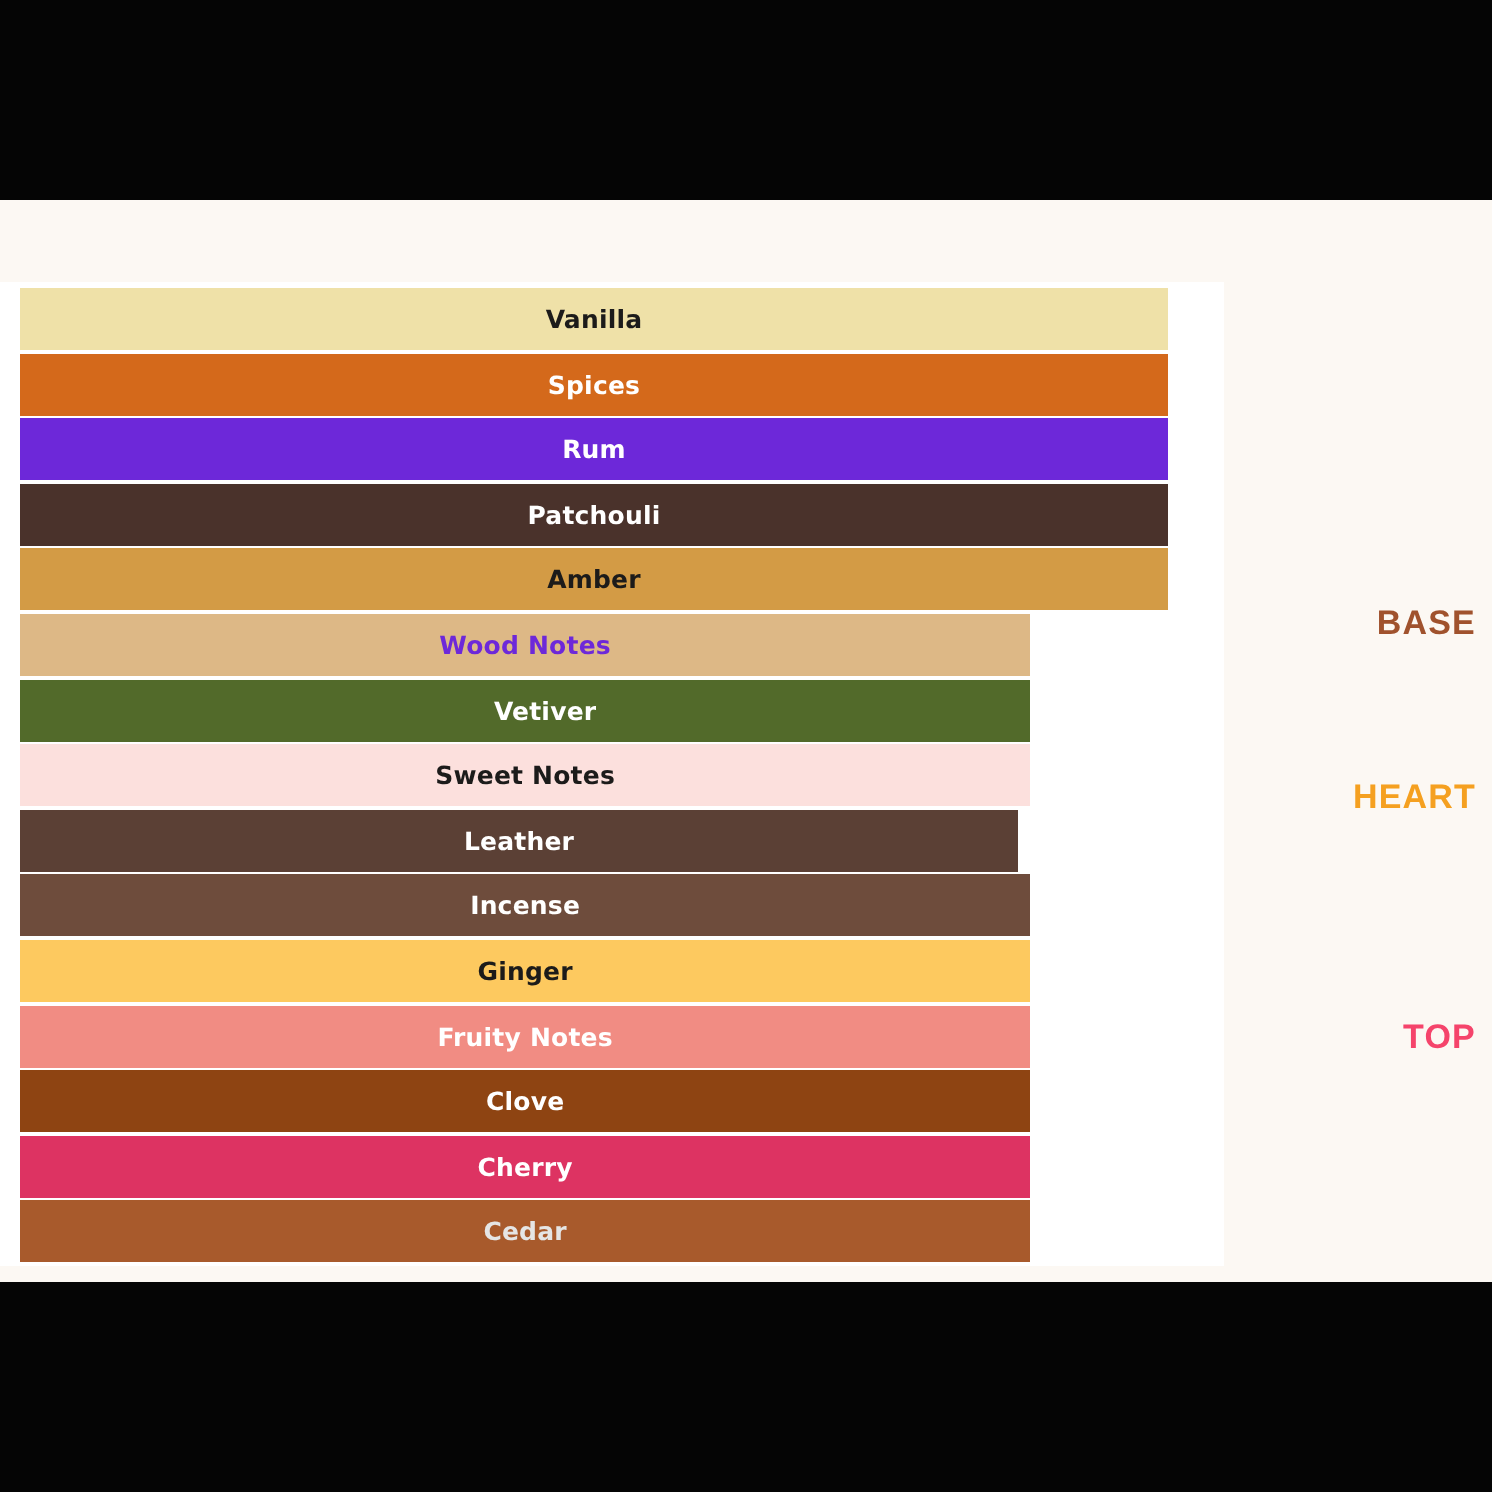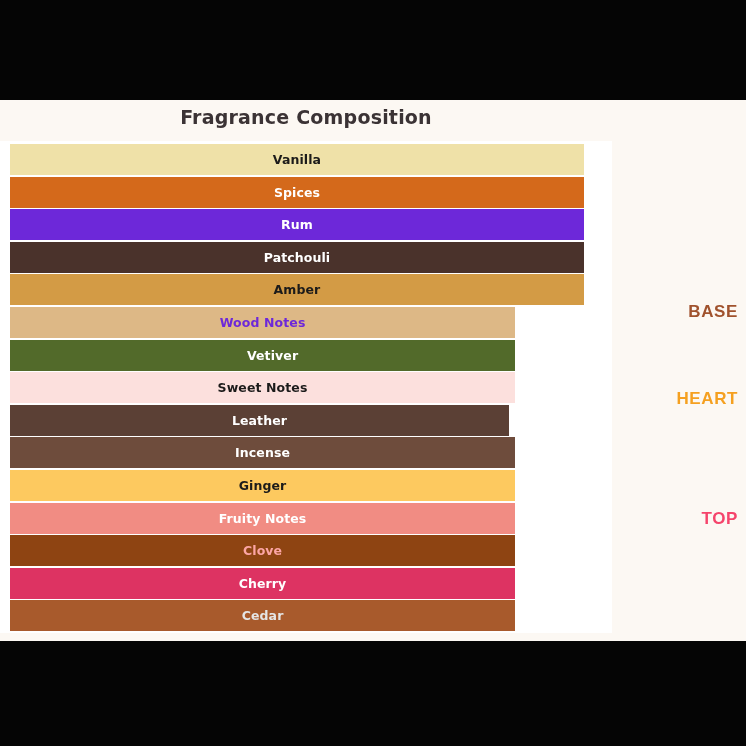--- a/index.html
+++ b/index.html
@@ -85,21 +85,20 @@
 </style>
 </head>
 <body>
 
 <div id="stage">
 
   <div id="figure">
 
     <div id="plot-area"></div>
 
-    <div id="chart-title">Fragrance Composition</div>
 
     <div id="bars-layer">
         <div class="bar-row" style="top: 44px; width: 574px; background: rgb(239, 225, 168);">
           <span class="bar-label" style="color: rgb(28, 27, 26);">Vanilla</span>
         </div>
         <div class="bar-row" style="top: 76.6px; width: 574px; background: rgb(212, 105, 27);">
           <span class="bar-label" style="color: rgb(255, 255, 255);">Spices</span>
         </div>
         <div class="bar-row" style="top: 109.2px; width: 574px; background: #6d28d9;">
           <span class="bar-label" style="color: rgb(255, 255, 255);">Rum</span>
@@ -125,21 +124,21 @@
         <div class="bar-row" style="top: 337.4px; width: 505.12px; background: rgb(110, 76, 60);">
           <span class="bar-label" style="color: rgb(255, 255, 255);">Incense</span>
         </div>
         <div class="bar-row" style="top: 370px; width: 505.12px; background: rgb(253, 201, 95);">
           <span class="bar-label" style="color: rgb(28, 27, 26);">Ginger</span>
         </div>
         <div class="bar-row" style="top: 402.6px; width: 505.12px; background: rgb(241, 140, 131);">
           <span class="bar-label" style="color: rgb(255, 255, 255);">Fruity Notes</span>
         </div>
         <div class="bar-row" style="top: 435.2px; width: 505.12px; background: rgb(142, 68, 18);">
-          <span class="bar-label" style="color: #fca5a5;">Clove</span>
+          <span class="bar-label" style="color: #ffffff;">Clove</span>
         </div>
         <div class="bar-row" style="top: 467.8px; width: 505.12px; background: rgb(221, 51, 98);">
           <span class="bar-label" style="color: rgb(255, 255, 255);">Cherry</span>
         </div>
         <div class="bar-row" style="top: 500.4px; width: 505.12px; background: rgb(168, 90, 44);">
           <span class="bar-label" style="color: #e5e5e5;">Cedar</span>
         </div>
       </div>
 
     <div id="stage-labels">

